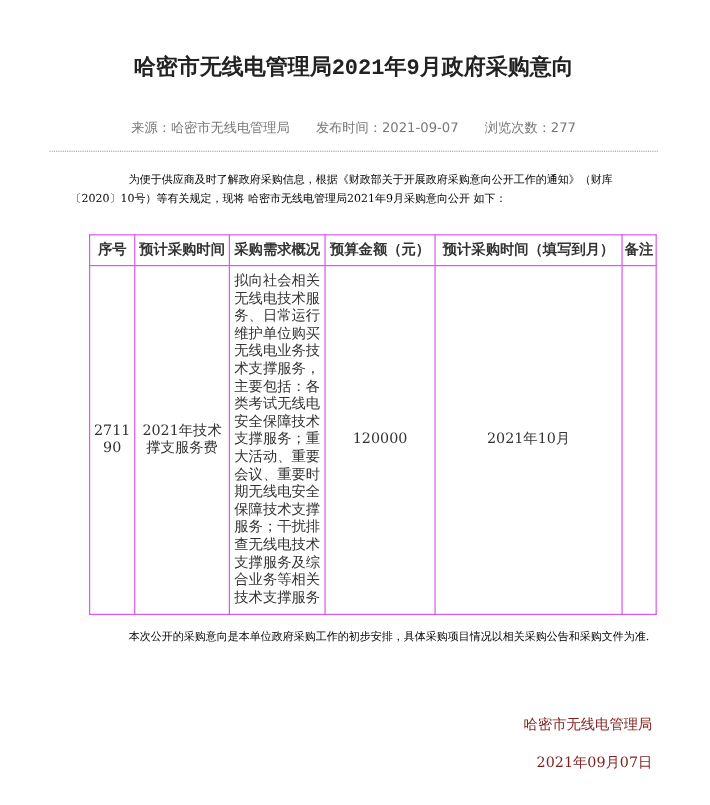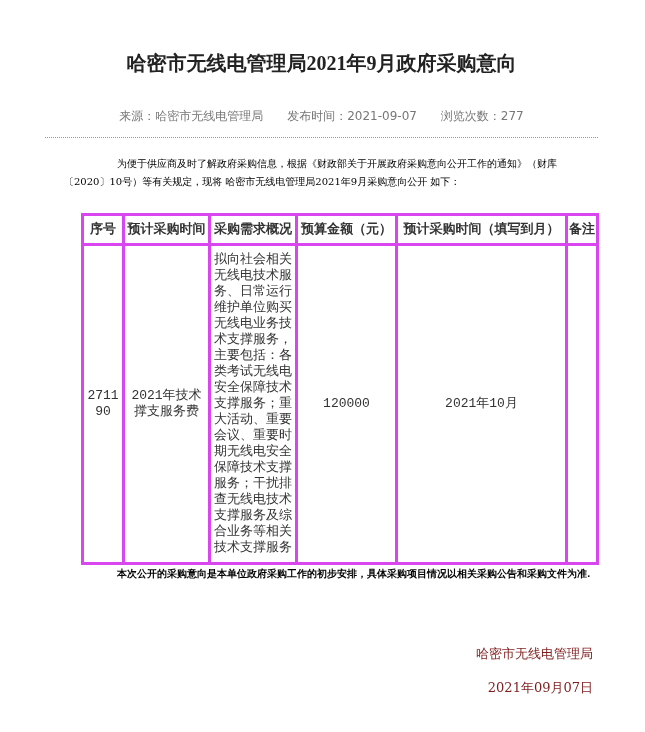--- a/index.html
+++ b/index.html
@@ -7,47 +7,46 @@
     width:645px;height:732px;overflow:hidden;
     font-family:"DejaVu Serif", serif;
     color:#333333;
   }
   .page{width:553px;margin-left:45px;}
   .title{
     margin:0;padding-top:50px;
     text-align:center;
     font-size:20px;font-weight:bold;color:#222222;
     line-height:26px;
-    font-family:Liberation Serif, serif;
+    font-family:Liberation Mono, monospace;
   }
   .meta{
     margin-top:32px;text-align:center;
     font-size:12px;color:#777777;
     font-family:"DejaVu Sans", sans-serif;
     white-space:nowrap;
   }
   .meta span{margin:0 10px;}
   .sep{border:none;border-top:1px dotted #999999;margin:12px 0 0 0;height:0;}
   .para{
     margin:17px 0 0 0;padding-left:19px;
     font-size:10px;line-height:18px;
     text-indent:53px;text-align:left;
     color:#000000;
   }
-  .closing{margin-top:0;font-weight:bold;}
+  .closing{margin-top:12px;}
   table.ptable{
     border-collapse:collapse;table-layout:fixed;
     margin:22px 0 0 36px;width:515px;
     font-size:13px;color:#333333;
   }
   table.ptable th, table.ptable td{
-    border:3px solid #d946ef;
+    border:1px solid #d946ef;
     word-break:break-all;
     overflow:hidden;
-    font-family:Liberation Mono, monospace;
   }
   table.ptable th{
     font-weight:bold;text-align:center;
     padding:6px 1px;line-height:15px;
   }
   table.ptable td{
     text-align:center;vertical-align:middle;
     padding:6px 1px;line-height:16px;
   }
   td.demand{

